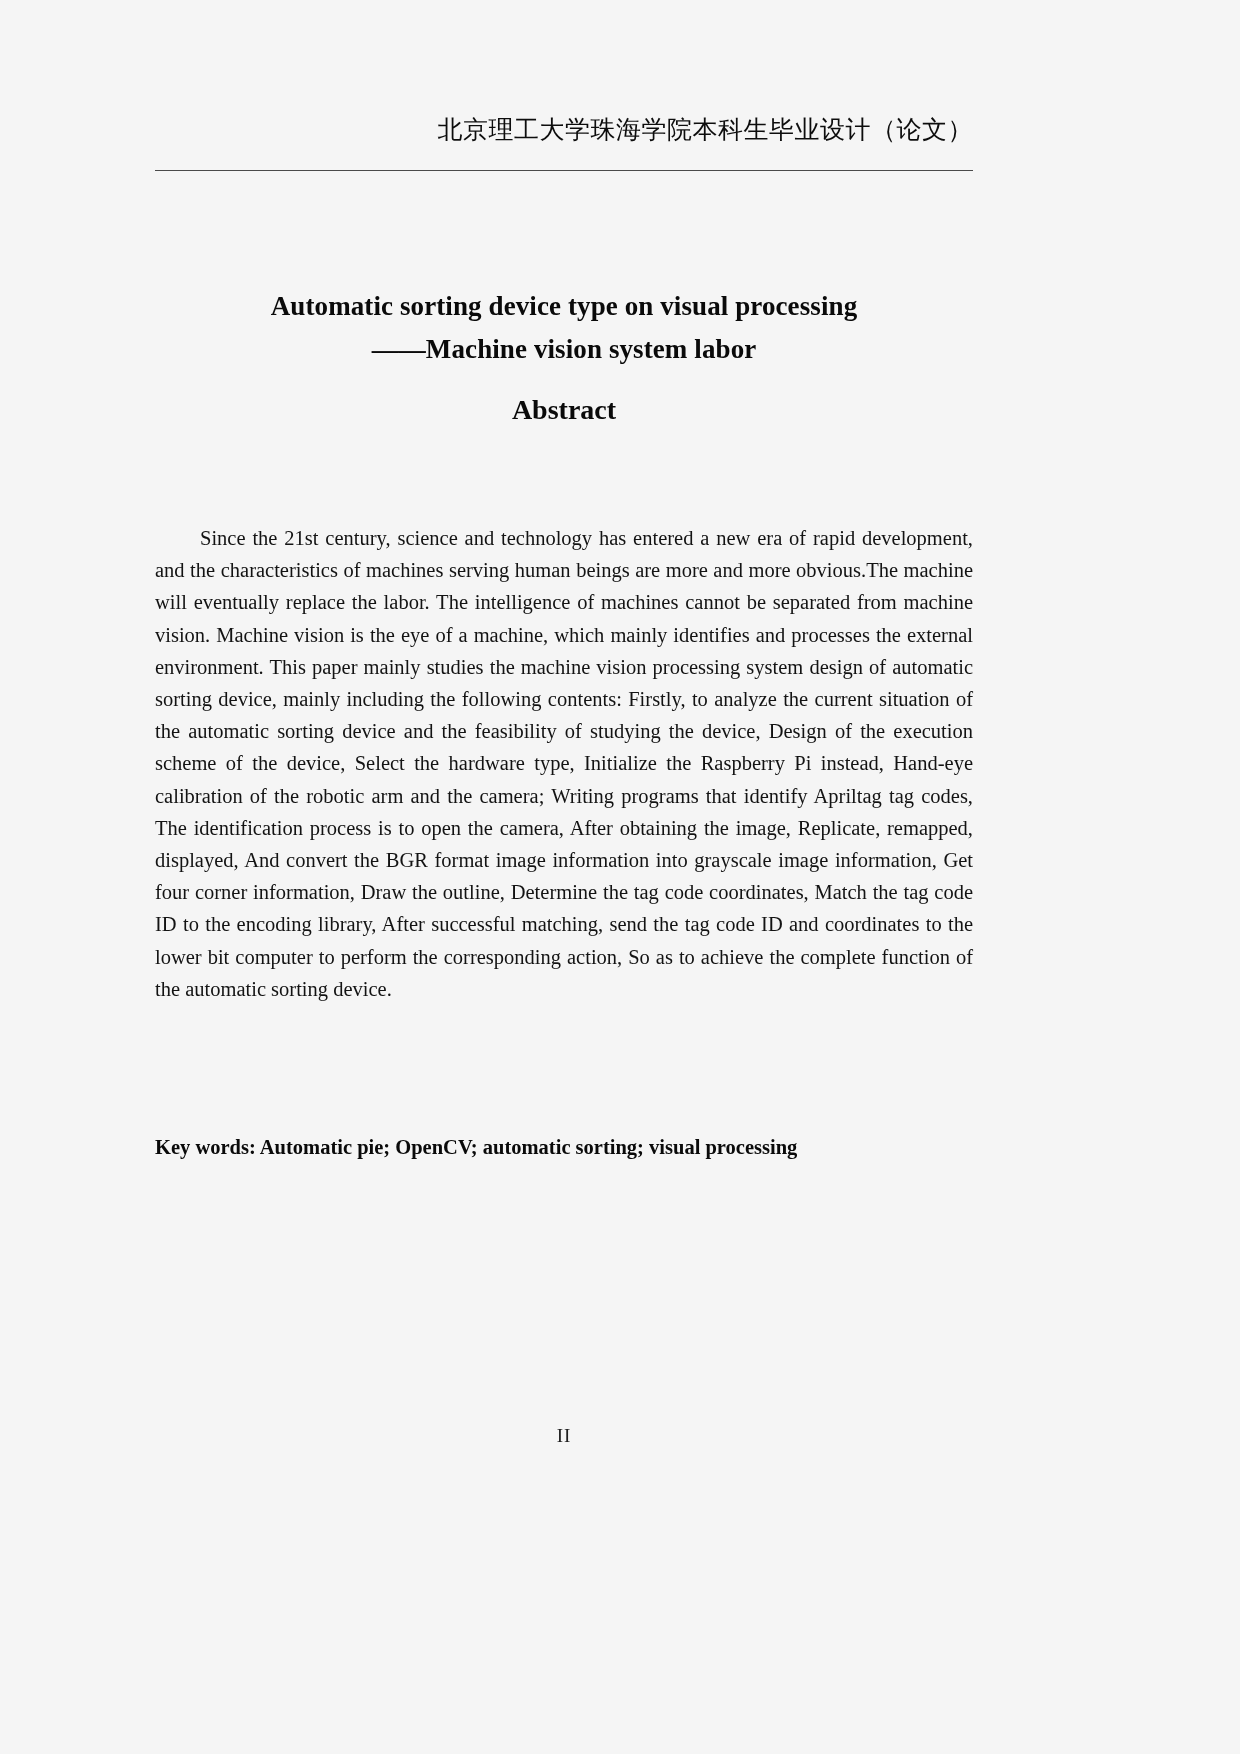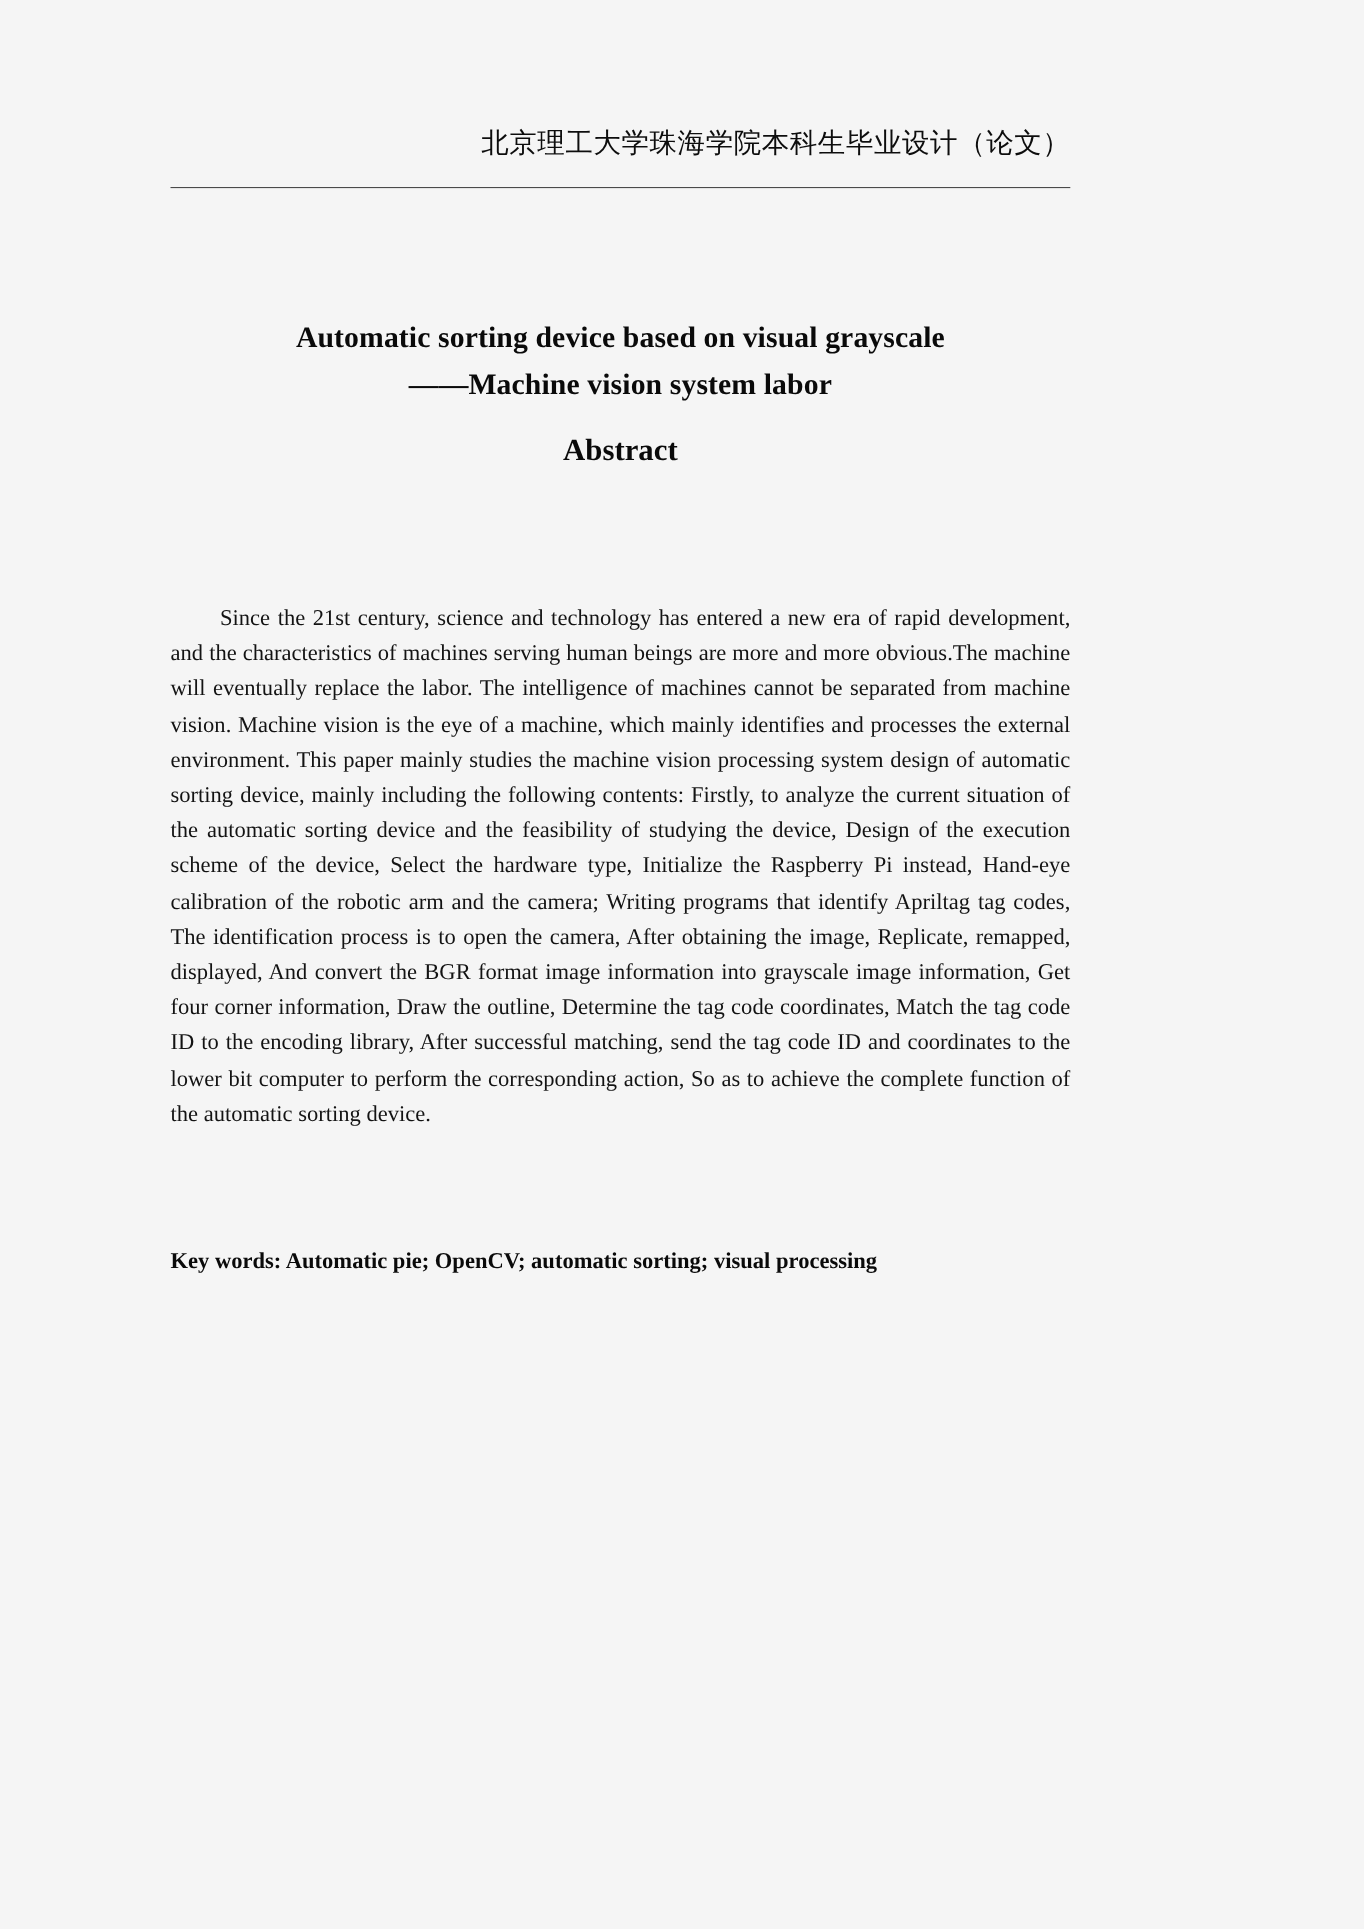--- a/index.html
+++ b/index.html
@@ -78,21 +78,21 @@
     text-align: center;
     font-family: "Liberation Serif", "DejaVu Serif", serif;
     font-weight: bold;
     font-size: 28px;
     color: #0a0a0a;
   }
 
   
   .abstract-body {
     position: absolute;
-    top: 546px;
+    top: 522px;
     left: 0;
     width: 818px;
     font-family: "Liberation Serif", "DejaVu Serif", serif;
     font-size: 20.5px;
     line-height: 32.2px;
     color: #131313;
     text-align: justify;
     text-justify: inter-word;
     text-indent: 45px;
     hyphens: none;
@@ -130,25 +130,26 @@
 
 <div class="page">
   <div class="page-inner">
 
     <div class="header">
       <div class="header-title">北京理工大学珠海学院本科生毕业设计（论文）</div>
     </div>
     <div class="header-rule"></div>
 
     <div class="title-block">
-      <div class="title-line">Automatic sorting device based on visual grayscale</div>
+      <div class="title-line">Automatic sorting device type on visual processing</div>
       <div class="title-line">——Machine vision system labor</div>
     </div>
 
     <div class="abstract-heading">Abstract</div>
 
     <div class="abstract-body">Since the 21st century, science and technology has entered a new era of rapid development, and the characteristics of machines serving human beings are more and more obvious.The machine will eventually replace the labor. The intelligence of machines cannot be separated from machine vision. Machine vision is the eye of a machine, which mainly identifies and processes the external environment. This paper mainly studies the machine vision processing system design of automatic sorting device, mainly including the following contents: Firstly, to analyze the current situation of the automatic sorting device and the feasibility of studying the device, Design of the execution scheme of the device, Select the hardware type, Initialize the Raspberry Pi instead, Hand-eye calibration of the robotic arm and the camera; Writing programs that identify Apriltag tag codes, The identification process is to open the camera, After obtaining the image, Replicate, remapped, displayed, And convert the BGR format image information into grayscale image information, Get four corner information, Draw the outline, Determine the tag code coordinates, Match the tag code ID to the encoding library, After successful matching, send the tag code ID and coordinates to the lower bit computer to perform the corresponding action, So as to achieve the complete function of the automatic sorting device.</div>
 
     <div class="keywords">Key words: Automatic pie; OpenCV; automatic sorting; visual processing</div>
 
+    <div class="page-number">II</div>
 
   </div>
 </div>
 
 </body></html>

